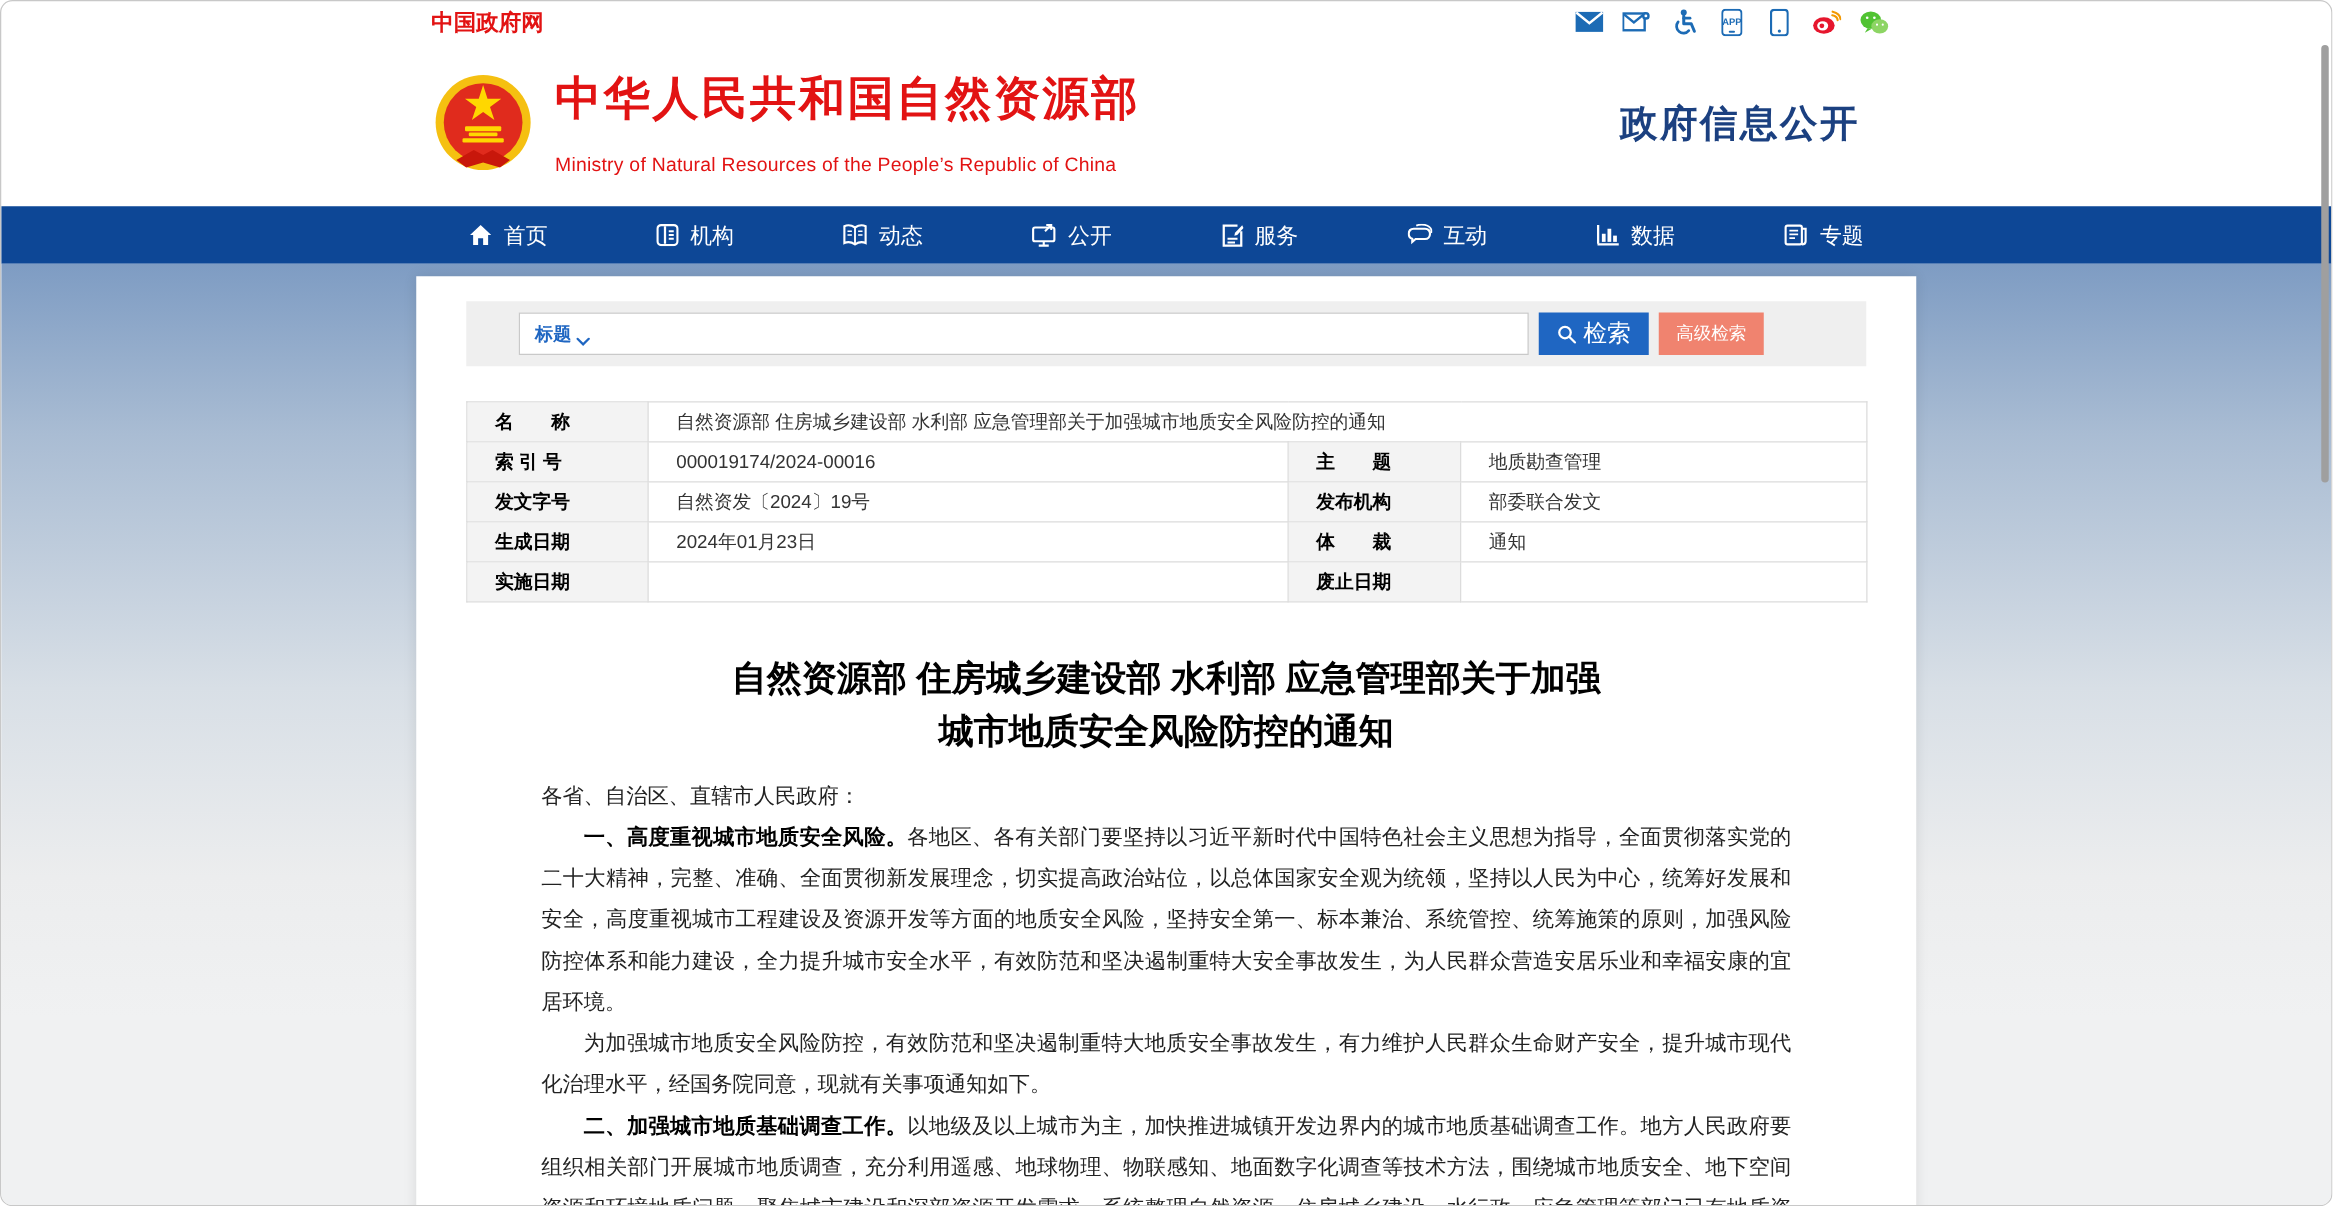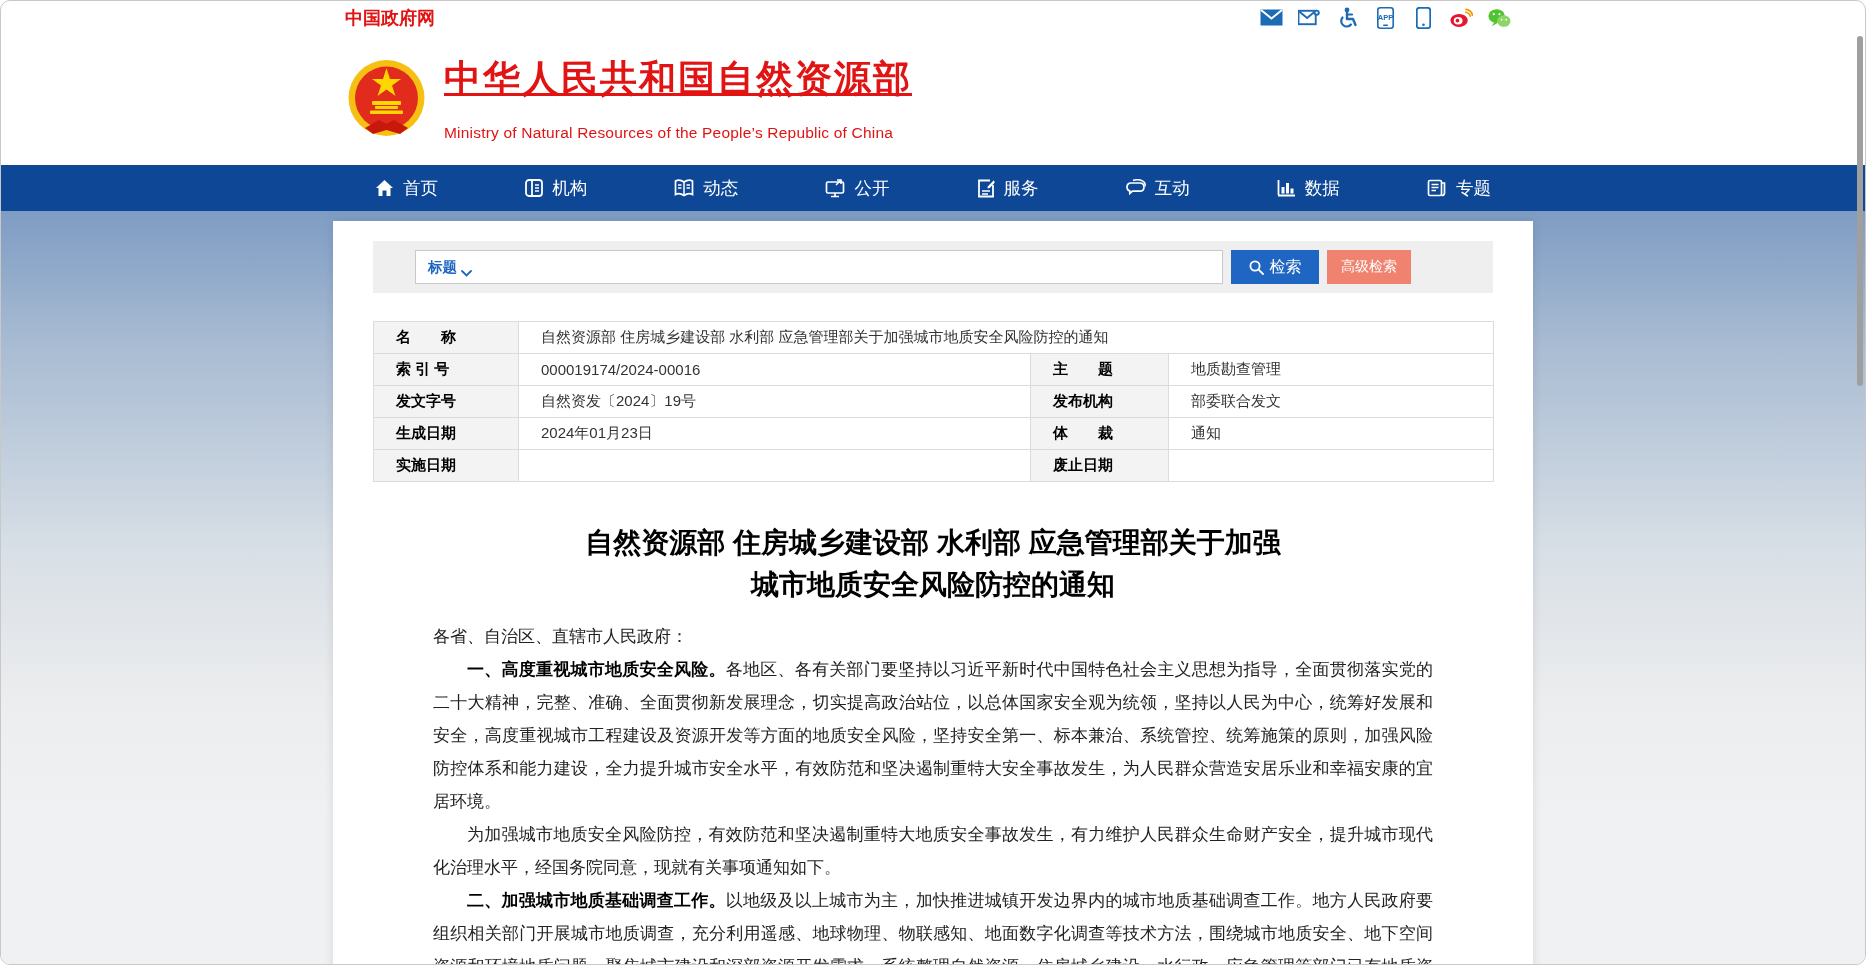--- a/index.html
+++ b/index.html
@@ -15,41 +15,41 @@
   .topbar{height:33px;display:flex;align-items:center;justify-content:space-between;
     width:1200px;margin:0 auto;padding:0 12px;}
   .gov-link{color:var(--brand-red);font-size:18px;font-weight:bold;text-decoration:none;cursor:pointer;}
   .top-icons{display:flex;align-items:flex-start;gap:15px;padding-right:10px;}
   .top-icons .ticon{width:23px;height:21px;display:inline-flex;align-items:center;justify-content:center;cursor:pointer;}
   
   .header{height:131px;width:1200px;margin:0 auto;display:flex;align-items:center;
     justify-content:space-between;padding:0 45px 0 12px;}
   .brand{display:flex;align-items:center;gap:16px;}
   .emblem{width:83px;height:83px;display:inline-block;}
-  .title-cn{color:var(--brand-red);font-size:37px;font-weight:bold;letter-spacing:2px;line-height:1.2;text-decoration:underline;}
+  .title-cn{color:var(--brand-red);font-size:37px;font-weight:bold;letter-spacing:2px;line-height:1.2;}
   .title-en{color:var(--brand-red);font-size:15.5px;margin-top:22px;letter-spacing:.2px;}
   .header-right{color:var(--dark-blue);font-size:30px;font-weight:bold;letter-spacing:2px;}
   
   .nav{height:46px;background:var(--nav-blue);}
   .nav-inner{width:1200px;margin:0 auto;height:100%;display:flex;align-items:center;
     justify-content:space-between;padding:0 42px;}
   .nav-item{display:flex;align-items:center;gap:9px;color:#ffffff;font-size:17.5px;cursor:pointer;}
   .nav-item svg{display:block;}
   
   .page-bg{height:755px;overflow:hidden;
     background:linear-gradient(to bottom,var(--grad-top) 0%,#a9bcd3 18%,#d8dfe6 45%,#ecedee 65%,var(--page-gray) 80%,var(--page-gray) 100%);}
   .panel{width:1200px;margin:10px auto 0;background:#fff;min-height:760px;
     box-shadow:0 0 10px rgba(0,0,0,.10);padding:20px 40px 40px;}
   
   .search-strip{background:#efefef;height:52px;display:flex;align-items:center;padding:0 78px 0 42px;gap:8px;}
   .search-box{flex:0 0 808px;height:34px;background:#fff;border:1px solid #c9c9c9;
     display:flex;align-items:center;padding:0 12px;}
   .field-select{display:inline-flex;align-items:flex-end;gap:4px;color:var(--btn-blue);
     font-size:14.5px;font-weight:bold;cursor:pointer;}
-  .btn{height:34px;border:none;color:#fff;font-size:16px;cursor:pointer;
+  .btn{height:34px;border:none;color:#fff;font-size:19px;cursor:pointer;
     display:inline-flex;align-items:center;justify-content:center;gap:6px;
     font-family:"Liberation Sans","DejaVu Sans",sans-serif;}
   .btn-search{width:88px;background:var(--btn-blue);}
   .btn-adv{width:84px;background:var(--btn-coral);font-size:14px;}
   
   .meta{border-collapse:collapse;width:1120px;margin:28px auto 0;table-layout:fixed;font-size:15px;}
   .meta td{border:1px solid #dcdcdc;height:32px;padding:2px 10px 2px 22px;color:#333;overflow:hidden;white-space:nowrap;}
   .meta td.lbl{background:#f3f3f3;font-weight:bold;color:#000;}
   .c1{width:145px;}.c2{width:512px;}.c3{width:138px;}.c4{width:325px;}
   
@@ -139,20 +139,21 @@
           <rect x="30" y="48" width="23" height="3" rx="1" fill="#ffd700"></rect>
           <rect x="25" y="52.5" width="33" height="3.5" rx="1" fill="#ffd700"></rect>
           <path d="M20 70 L34 62 L41.5 66 L49 62 L63 70 L55 76 L41.5 72 L28 76 Z" fill="#c8170b"></path>
         </svg>
       </span>
       <div class="titles">
         <div class="title-cn">中华人民共和国自然资源部</div>
         <div class="title-en">Ministry of Natural Resources of the People’s Republic of China</div>
       </div>
     </div>
+    <div class="header-right">政府信息公开</div>
   </div>
 
   <nav class="nav">
     <div class="nav-inner">
       <div class="nav-item">
         <span>
             <svg width="19" height="18" viewBox="0 0 19 18">
               <path d="M9.5 1 L18 9 L15.5 9 L15.5 17 L11.5 17 L11.5 11.5 L7.5 11.5 L7.5 17 L3.5 17 L3.5 9 L1 9 Z" fill="#fff"></path>
             </svg>
           </span>

